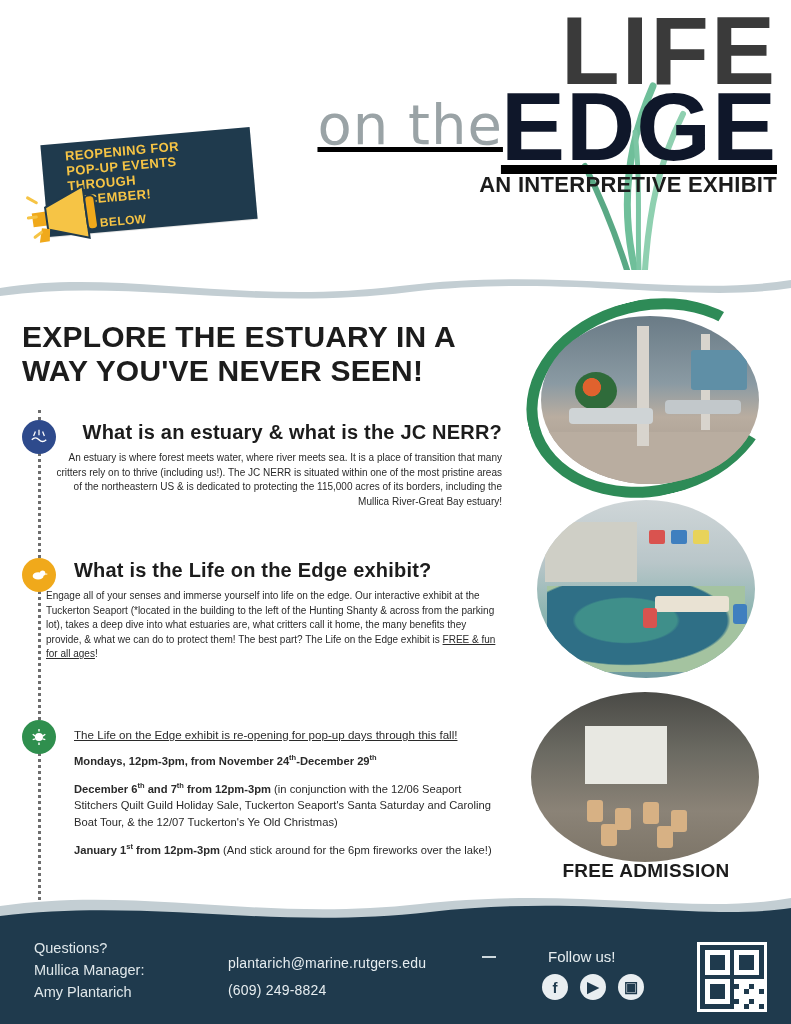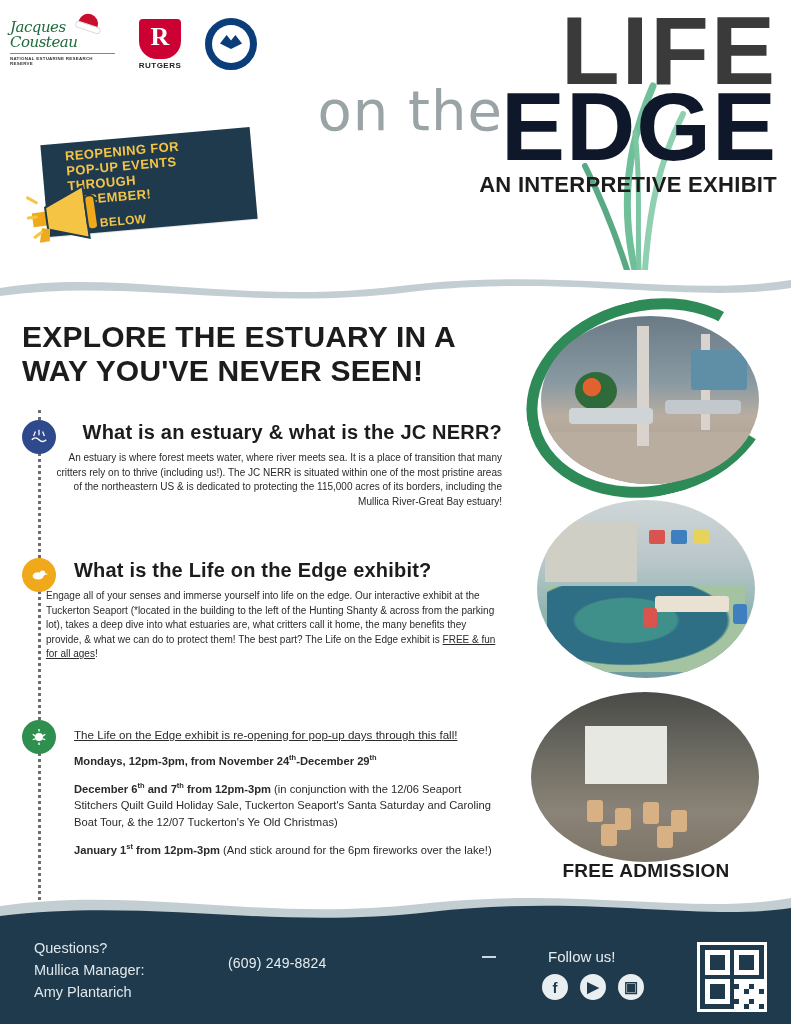--- a/index.html
+++ b/index.html
@@ -90,23 +90,24 @@
   }
   .t-life {
     font-family: "Liberation Sans", sans-serif;
     font-weight: bold;
     font-size: 96px;
     letter-spacing: 2px;
     color: #3a3a3a;
     line-height: 0.85;
   }
   .t-row2 {
-    display: flex; align-items: flex-start; justify-content: flex-end;
+    display: flex; align-items: center; justify-content: flex-end;
     line-height: 0.82;
     margin-top: -4px;
+    text-decoration: underline;
   }
   .t-onthe {
     font-family: "DejaVu Sans", sans-serif;
     font-size: 56px;
     color: #9aa3a6;
     font-weight: normal;
     letter-spacing: 1px;
     margin-right: -2px;
     margin-bottom: 4px;
   }
@@ -298,38 +299,20 @@
   .qr-grid i { background: transparent; }
   .qr-grid i.on { background: #1f3a4d; }
 </style>
 </head>
 <body>
 
 <div class="page">
 
   <div class="header">
 
-    <div class="logos">
-      <div class="logo-cousteau">
-        <div class="hat"></div>
-        <div class="script">Jacques Cousteau</div>
-        <div class="sub">NATIONAL ESTUARINE RESEARCH RESERVE</div>
-      </div>
-
-      <div class="logo-rutgers">
-        <div class="shield">R</div>
-        <div class="word">RUTGERS</div>
-      </div>
-
-      <div class="logo-noaa">
-        <div class="inner">
-          <div class="bird"></div>
-        </div>
-      </div>
-    </div>
 
     <svg class="grass" viewBox="0 0 120 200">
       <path d="M60 200 C 46 140, 50 80, 78 16" stroke="#6fbf9a" stroke-width="7" fill="none" stroke-linecap="round"></path>
       <path d="M70 200 C 74 140, 84 92, 108 44" stroke="#8fd0b0" stroke-width="6" fill="none" stroke-linecap="round"></path>
       <path d="M52 200 C 36 150, 22 120, 10 96" stroke="#5aa985" stroke-width="6" fill="none" stroke-linecap="round"></path>
       <path d="M64 200 C 62 150, 66 110, 60 62" stroke="#7cc6a4" stroke-width="5" fill="none" stroke-linecap="round"></path>
     </svg>
 
     <div class="banner"></div>
     <div class="banner-text">
@@ -462,20 +445,21 @@
   </svg>
 
   <div class="footer">
     <div class="f-questions">
       <span class="em">Questions?</span>
       <span class="em">Mullica Manager:</span>
       <span class="em">Amy Plantarich</span>
     </div>
 
     <div class="f-contact">
+      <div>plantarich@marine.rutgers.edu</div>
       <div>(609) 249-8824</div>
     </div>
     <div class="f-dash"></div>
 
     <div class="f-follow">Follow us!</div>
     <div class="socials">
       <div class="soc">f</div>
       <div class="soc">▶</div>
       <div class="soc">▣</div>
     </div>

